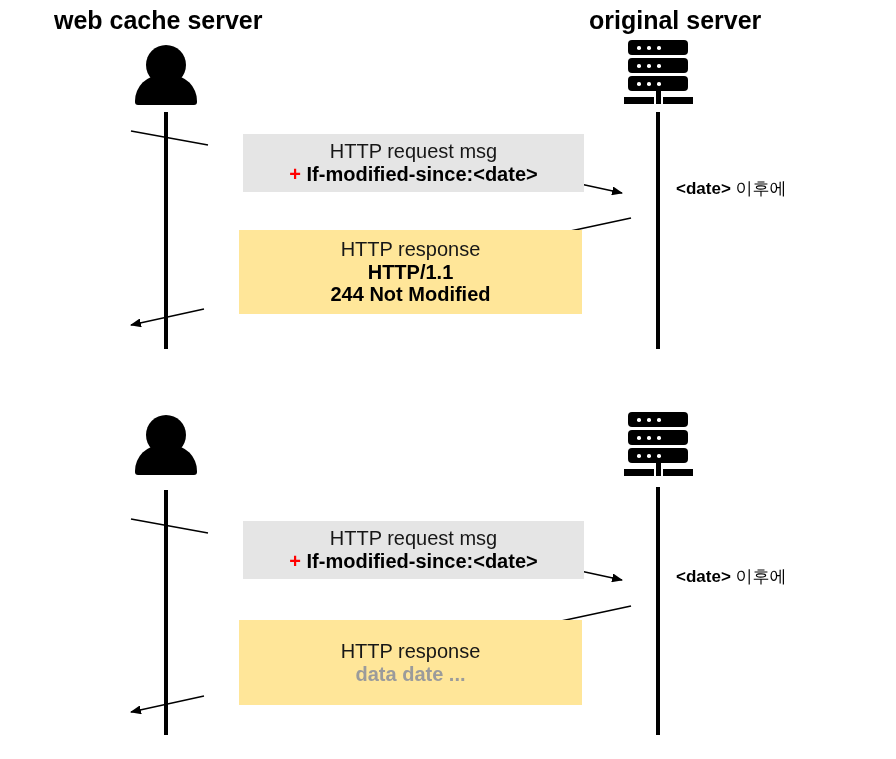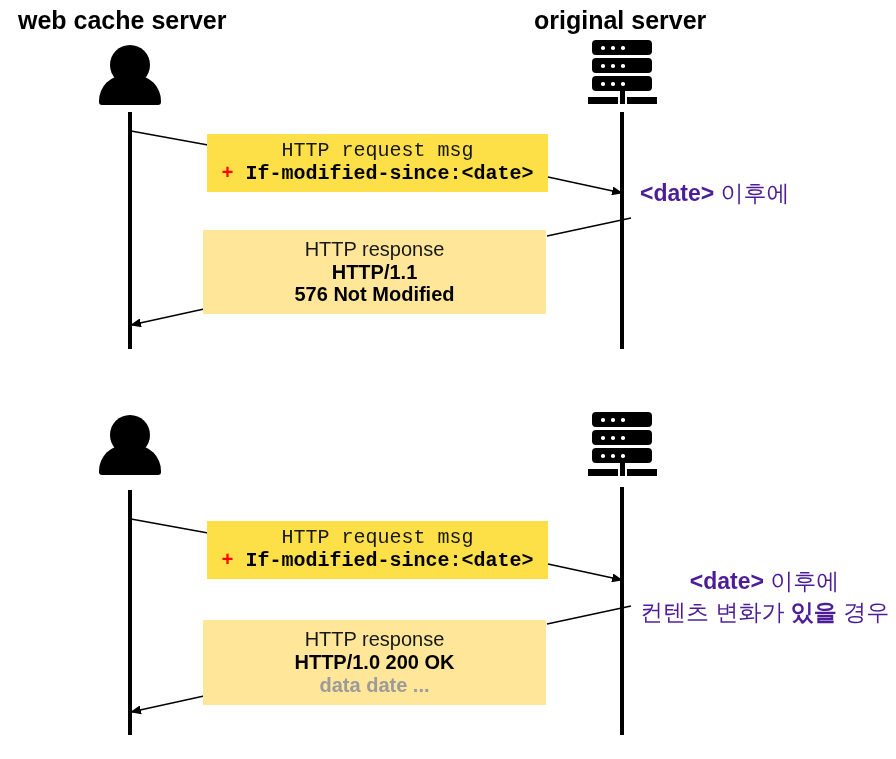--- a/index.html
+++ b/index.html
@@ -12,21 +12,21 @@
     font-family: "Liberation Sans", "DejaVu Sans", sans-serif;
     color: #000000;
   }
   #canvas {
     position: relative;
     width: 896px;
     height: 759px;
     background: #ffffff;
     overflow: hidden;
   }
-  .abs { position: absolute; }
+  .abs { position: absolute; margin-left: 36px; }
 
   
   .col-title {
     font-size: 25px;
     font-weight: bold;
     letter-spacing: 0px;
     white-space: nowrap;
     color: #000000;
     line-height: 1;
   }
@@ -98,21 +98,21 @@
   .msg-box {
     box-sizing: border-box;
     display: flex;
     flex-direction: column;
     align-items: center;
     justify-content: center;
     text-align: center;
     line-height: 1.14;
     padding: 2px 4px;
   }
-  .msg-green { background: #fde047; font-family: Liberation Mono, monospace; }
+  .msg-green { background: #e5e5e5; }
   .msg-yellow { background: #ffe699; }
 
   .line-plain {
     font-size: 20px;
     font-weight: normal;
     color: #171717;
     white-space: nowrap;
   }
   .line-bold {
     font-size: 20px;
@@ -125,23 +125,23 @@
     font-weight: bold;
   }
   .gray-bold {
     color: #9b9b9b;
     font-weight: bold;
   }
 
   
   .annotation {
     text-align: center;
-    font-size: 23px;
+    font-size: 17px;
     line-height: 1.34;
-    color: #4c1d95;
+    color: #000000;
     white-space: nowrap;
   }
   .annotation b { font-weight: bold; }
 
   
   #connectors {
     position: absolute;
     left: 0; top: 0;
     width: 896px; height: 759px;
     pointer-events: none;
@@ -174,21 +174,21 @@
 
     <line x1="548" y1="564" x2="622" y2="580" stroke="#000000" stroke-width="1.6" marker-end="url(#arrowR)"></line>
 
     <line x1="631" y1="606" x2="547" y2="624" stroke="#000000" stroke-width="1.6"></line>
 
     <line x1="204" y1="696" x2="131" y2="712" stroke="#000000" stroke-width="1.6" marker-end="url(#arrowL)"></line>
   </svg>
 
   <div class="abs col-title" style="left:18px; top:8px;">web cache server</div>
 
-  <div class="abs col-title" style="left:534px; top:8px;">original server</div>
+  <div class="abs col-title" style="left:553px; top:8px;">original server</div>
 
   <div class="abs person-icon" style="left:99px; top:45px;">
     <span class="person-head"></span>
     <span class="person-body"></span>
   </div>
 
   <div class="abs server-icon" style="left:586px; top:40px;">
     <span class="server-bar" style="top:0px;">
       <i class="server-dot" style="left:9px;"></i>
       <i class="server-dot" style="left:19px;"></i>
@@ -217,21 +217,21 @@
     <div class="line-plain">HTTP request msg</div>
     <div class="line-bold">
       <span class="plus-red">+</span>
       <span>If-modified-since:&lt;date&gt;</span>
     </div>
   </div>
 
   <div class="abs msg-box msg-yellow" style="left:203px; top:230px; width:343px; height:84px;">
     <div class="line-plain">HTTP response</div>
     <div class="line-bold">HTTP/1.1</div>
-    <div class="line-bold">576 Not Modified</div>
+    <div class="line-bold">244 Not Modified</div>
   </div>
 
   <div class="abs annotation" style="left:640px; top:178px;">
     <div>
       <b>&lt;date&gt;</b><span> 이후에</span>
     </div>
   </div>
 
   <div class="abs person-icon" style="left:99px; top:415px;">
     <span class="person-head"></span>
@@ -266,26 +266,22 @@
   <div class="abs msg-box msg-green" style="left:207px; top:521px; width:341px; height:58px;">
     <div class="line-plain">HTTP request msg</div>
     <div class="line-bold">
       <span class="plus-red">+</span>
       <span>If-modified-since:&lt;date&gt;</span>
     </div>
   </div>
 
   <div class="abs msg-box msg-yellow" style="left:203px; top:620px; width:343px; height:85px;">
     <div class="line-plain">HTTP response</div>
-    <div class="line-bold">HTTP/1.0 200 OK</div>
     <div class="line-bold gray-bold">data date ...</div>
   </div>
 
   <div class="abs annotation" style="left:640px; top:566px;">
     <div>
       <b>&lt;date&gt;</b><span> 이후에</span>
     </div>
-    <div>
-      <span>컨텐츠 변화가 </span><b>있을</b><span> 경우</span>
-    </div>
   </div>
 
 </div>
 
 </body></html>

